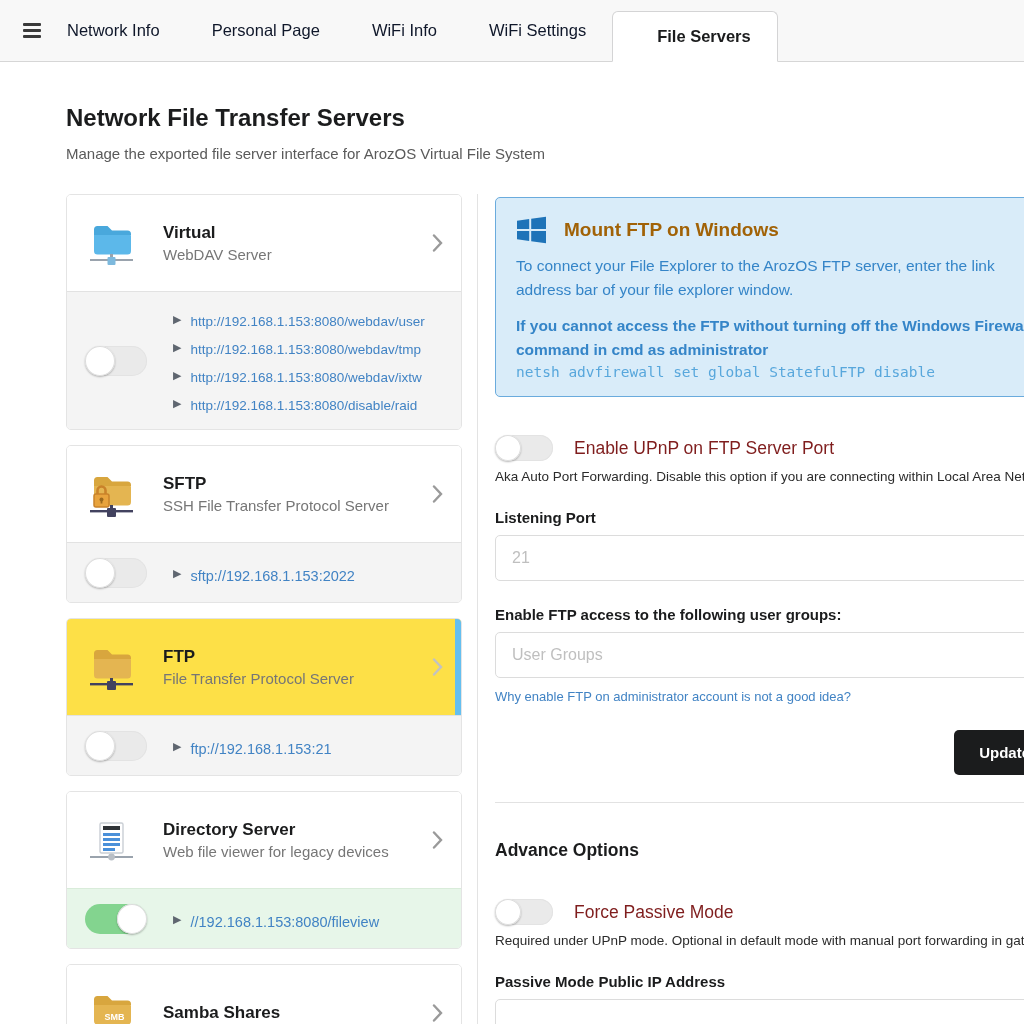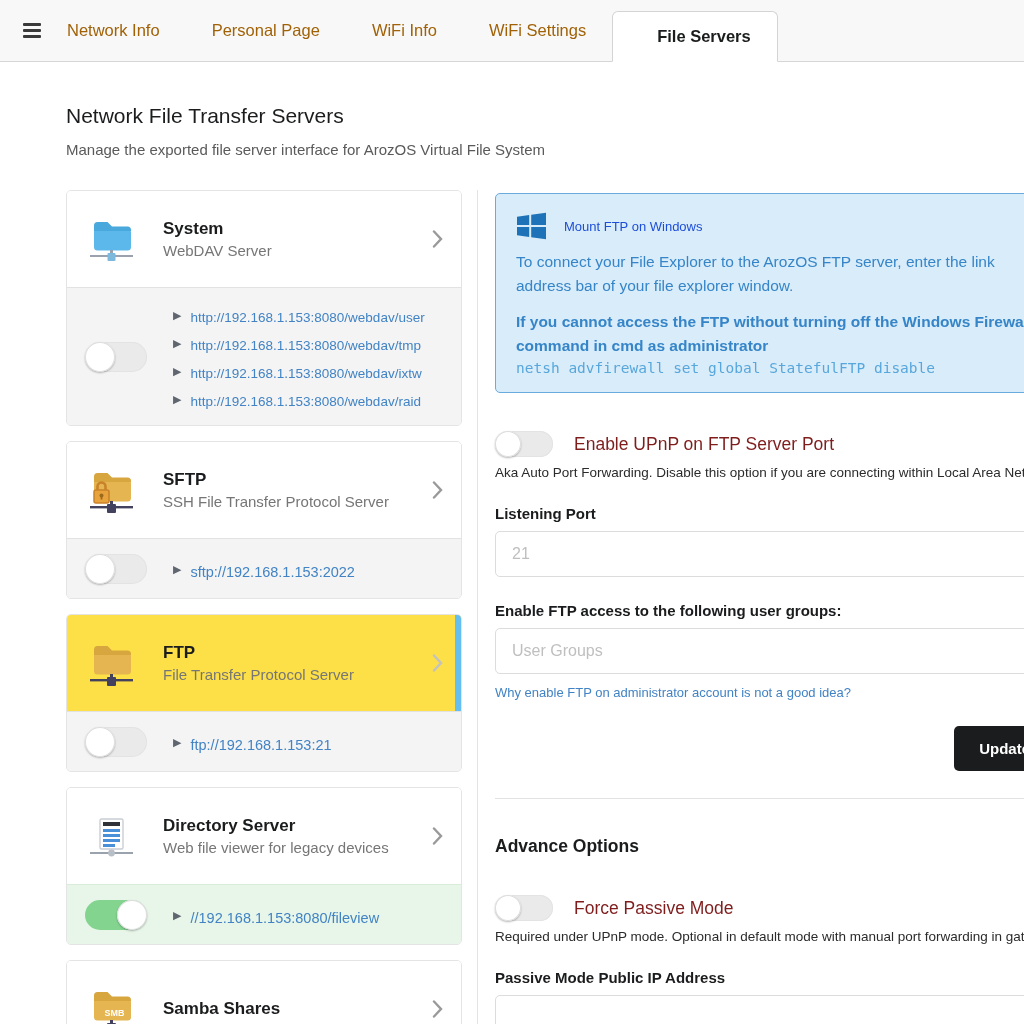--- a/index.html
+++ b/index.html
@@ -4,29 +4,29 @@
 <style>
   * { margin:0; padding:0; box-sizing:border-box; }
   html,body { width:1024px; height:1024px; overflow:hidden; background:#fff;
     font-family:"Liberation Sans", sans-serif; color:#1b1c1d; }
 
   
   .nav { height:62px; background:#f8f8f8; border-bottom:1px solid #d6d6d6;
     display:flex; align-items:center; position:relative; }
   .hamburger { margin-left:23px; width:18px; display:flex; flex-direction:column; gap:3.5px; cursor:pointer; }
   .hamburger span { height:2.6px; background:#3a3a3a; border-radius:1px; }
-  .tab { font-size:16.5px; color:#a16207; padding:0 26px; cursor:pointer; }
+  .tab { font-size:16.5px; color:#0f172a; padding:0 26px; cursor:pointer; }
   .tab:first-of-type { margin-left:30px; }
   .tab.active { align-self:flex-end; height:51px; background:#fff; border:1px solid #d4d4d5;
     border-bottom:1px solid #fff; margin-bottom:-1px; border-radius:6px 6px 0 0;
     display:flex; align-items:center; font-weight:bold; color:#1b1c1d;padding-left:44px; }
 
   
   .page-head { padding:42px 0 0 66px; }
-  .page-title { font-size:21px; font-weight:normal; }
+  .page-title { font-size:24px; font-weight:bold; }
   .page-sub { font-size:15px; color:#5a5a5a; margin-top:13px; }
 
   
   .columns { display:flex; align-items:flex-start; margin-top:32px; padding-left:66px; }
   .left-col { width:396px; flex-shrink:0; }
   .right-col { margin-left:15px; border-left:1px solid #e3e3e3; padding-left:17px; width:578px; padding-top:3px; }
 
   
   .card { border:1px solid #e4e4e4; border-radius:5px; background:#fff; overflow:hidden; margin-bottom:15px; }
   .card-header { display:flex; align-items:center; padding:24px 18px 24px 20px; cursor:pointer; background:#fff; }
@@ -50,21 +50,21 @@
   .toggle .knob { width:30px; height:30px; background:#fff; border-radius:50%; position:absolute; left:0; top:0;
     box-shadow:0 1px 2px rgba(0,0,0,0.28), inset 0 0 0 1px #dcdcdc; }
   .toggle.on { background:#83d48f; box-shadow:none; }
   .toggle.on .knob { left:32px; }
   .toggle.sm { width:58px; height:26px; border-radius:13px; margin-right:0; }
   .toggle.sm .knob { width:26px; height:26px; }
 
   
   .info-box { border:1px solid #6aabdd; background:#d9ecf9; border-radius:5px; padding:17px 20px 16px; }
   .info-head { display:flex; align-items:center; gap:17px; }
-  .info-title { font-size:13px; font-weight:normal; color:#1d4ed8; }
+  .info-title { font-size:19px; font-weight:bold; color:#a16207; }
   .info-line { font-size:15.5px; color:#3585c8; line-height:23.5px; white-space:nowrap; }
   .info-para { margin-top:9px; }
   .info-warn { margin-top:13px; }
   .info-warn .info-line { font-weight:bold; }
   .cmd { font-family:"DejaVu Sans Mono", monospace; font-size:14.5px; color:#58a7dc; margin-top:3px; white-space:nowrap; }
 
   .toggle-row { display:flex; align-items:center; margin-top:38px; }
   .toggle-row .t-label { font-size:17.5px; color:#7f1d1d; margin-left:21px; }
   .note { font-size:13.5px; color:#2b2b2b; margin-top:8px; white-space:nowrap; }
 
@@ -107,21 +107,21 @@
     <div class="card">
       <div class="card-header">
         <svg class="card-icon" viewBox="0 0 48 48">
           <path d="M7 13 q0-3.5 3.5-3.5 h10 l4.5 4.5 h15.5 q3.5 0 3.5 3.5 v14.5 q0 3.5-3.5 3.5 h-30 q-3.5 0-3.5-3.5 Z" fill="#5cb8ea"></path>
           <path d="M7 16 h37 v-1 q0-3.5-3.5-3.5 h-15.5 l-4.5-4.5 h-10 q-3.5 0-3.5 3.5 Z" fill="#49a8dc"></path>
           <rect x="23" y="35" width="3" height="5" fill="#9aa3ad"></rect>
           <rect x="3" y="40" width="43" height="2" fill="#9aa3ad"></rect>
           <rect x="20.5" y="38" width="8" height="8" rx="1" fill="#7db9dd"></rect>
         </svg>
         <div class="card-titles">
-          <div class="card-name">System</div>
+          <div class="card-name">Virtual</div>
           <div class="card-desc">WebDAV Server</div>
         </div>
         <svg class="chevron" width="11" height="18" viewBox="0 0 11 18">
             <path d="M2 1.5 L9 9 L2 16.5" stroke="#9a9a9a" stroke-width="2.4" fill="none" stroke-linecap="round"></path>
           </svg>
       </div>
       <div class="card-footer">
         <div class="toggle">
             <div class="knob"></div>
           </div>
@@ -133,21 +133,21 @@
           <div class="link-row">
               <span class="caret">▶</span>
               <a class="srv-link">http://192.168.1.153:8080/webdav/tmp</a>
             </div>
           <div class="link-row">
               <span class="caret">▶</span>
               <a class="srv-link">http://192.168.1.153:8080/webdav/ixtw</a>
             </div>
           <div class="link-row">
               <span class="caret">▶</span>
-              <a class="srv-link">http://192.168.1.153:8080/webdav/raid</a>
+              <a class="srv-link">http://192.168.1.153:8080/disable/raid</a>
             </div>
         </div>
       </div>
     </div>
 
     <div class="card">
       <div class="card-header">
         <svg class="card-icon" viewBox="0 0 48 48">
           <path d="M7 13 q0-3.5 3.5-3.5 h10 l4.5 4.5 h15.5 q3.5 0 3.5 3.5 v14.5 q0 3.5-3.5 3.5 h-30 q-3.5 0-3.5-3.5 Z" fill="#e4b551"></path>
           <path d="M7 16 h37 v-1 q0-3.5-3.5-3.5 h-15.5 l-4.5-4.5 h-10 q-3.5 0-3.5 3.5 Z" fill="#d8a63e"></path>

